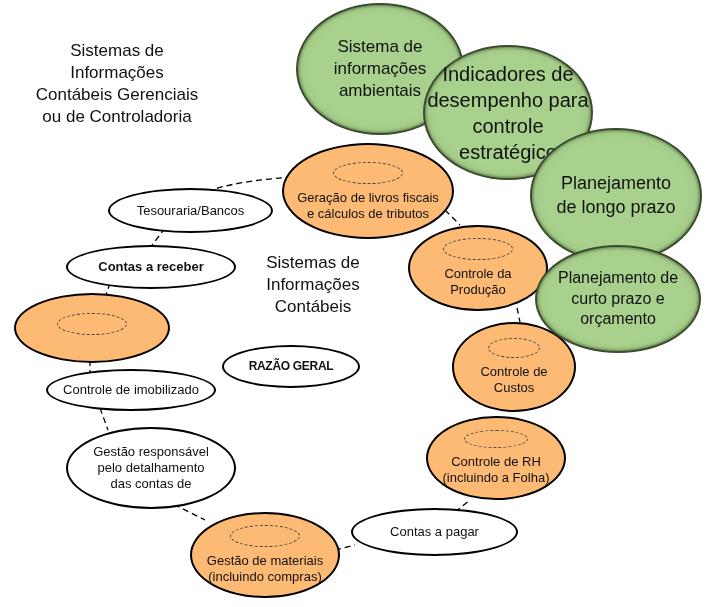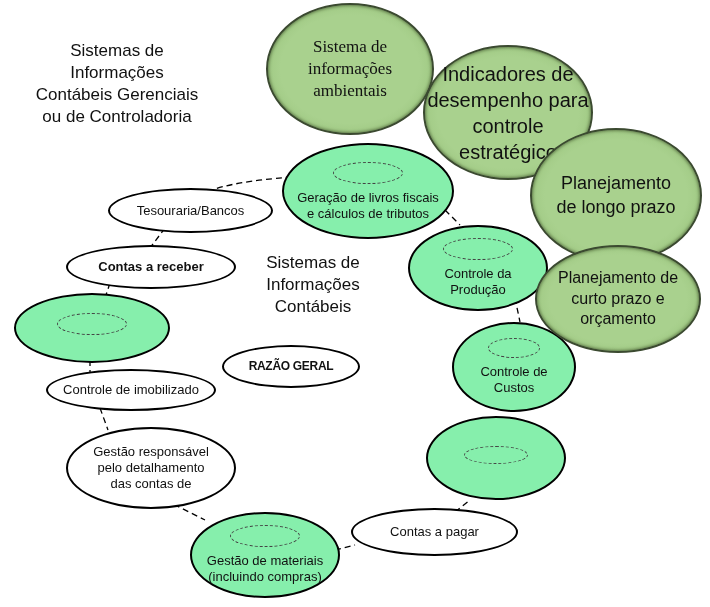--- a/index.html
+++ b/index.html
@@ -3,21 +3,21 @@
   <meta charset="utf-8">
   <style>
     html, body { margin: 0; padding: 0; background: #ffffff; }
     body { width: 710px; height: 607px; position: relative; overflow: hidden;
            font-family: "Liberation Sans", "DejaVu Sans", sans-serif; color: #111; }
     .connectors { position: absolute; left: 0; top: 0; width: 710px; height: 607px; }
     .node { position: absolute; box-sizing: border-box; border-radius: 50%;
             display: flex; flex-direction: column; align-items: center; justify-content: center;
             text-align: center; line-height: 1.22; }
     .node.white { background: #ffffff; border: 2px solid #000; font-size: 13px; }
-    .node.blue { background: #86efac; border: 2px solid #000; font-size: 13px; }
+    .node.blue { background: #fdba74; border: 2px solid #000; font-size: 13px; }
     .node.green { background: radial-gradient(ellipse at center, #a9d18e 60%, #98c27b 85%, #6f8f58 100%);
                   border: 2px solid #3b4a30; font-size: 17px; line-height: 1.3;
                   box-shadow: 0 0 3px 1px rgba(60,80,40,0.6) inset; }
     .inner-dash { width: 70px; height: 22px; border: 1.5px dashed #444; border-radius: 50%;
                   box-sizing: border-box; margin-bottom: 6px; flex: none; }
     .lbl { white-space: pre-line; }
     .free-text { position: absolute; text-align: center; white-space: pre-line; line-height: 1.3; }
     .razao { font-weight: bold; font-size: 12px; letter-spacing: -0.3px; }
   </style>
 </head>
@@ -64,20 +64,22 @@
 </div>
 
 <div class="node blue" style="left:452px; top:322px; width:124px; height:90px;">
   <div class="inner-dash" style="width:52px;height:20px;"></div>
   <span class="lbl">Controle de
 Custos</span>
 </div>
 
 <div class="node blue" style="left:426px; top:416px; width:140px; height:84px;">
   <div class="inner-dash" style="width:64px;height:18px;"></div>
+  <span class="lbl">Controle de RH
+(incluindo a Folha)</span>
 </div>
 
 <div class="node white" style="left:351px; top:508px; width:167px; height:48px;">
   <span class="lbl">Contas a pagar</span>
 </div>
 
 <div class="node blue" style="left:190px; top:512px; width:150px; height:86px;">
   <div class="inner-dash"></div>
   <span class="lbl">Gestão de materiais
 (incluindo compras)</span>
@@ -98,21 +100,21 @@
 </div>
 
 <div class="node white" style="left:66px; top:245px; width:170px; height:44px;font-weight:bold;">
   <span class="lbl">Contas a receber</span>
 </div>
 
 <div class="node white" style="left:108px; top:188px; width:165px; height:45px;">
   <span class="lbl">Tesouraria/Bancos</span>
 </div>
 
-<div class="node green" style="left:266px; top:3px; width:168px; height:132px;font-family:Liberation Serif, serif;">
+<div class="node green" style="left:296px; top:3px; width:168px; height:132px;">
   <span class="lbl">Sistema de
 informações
 ambientais</span>
 </div>
 
 <div class="node green" style="left:423px; top:45px; width:170px; height:135px;">
   <span class="lbl" style="font-size:20px;">Indicadores de
 desempenho para
 controle
 estratégico</span>

